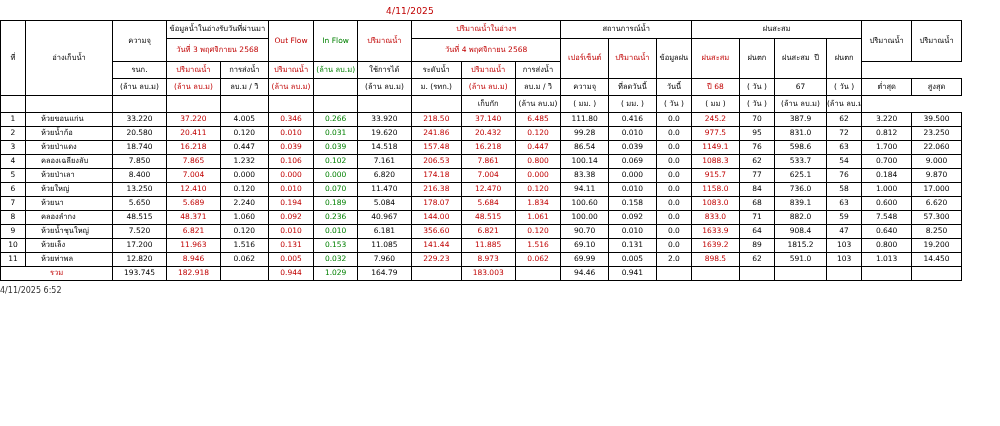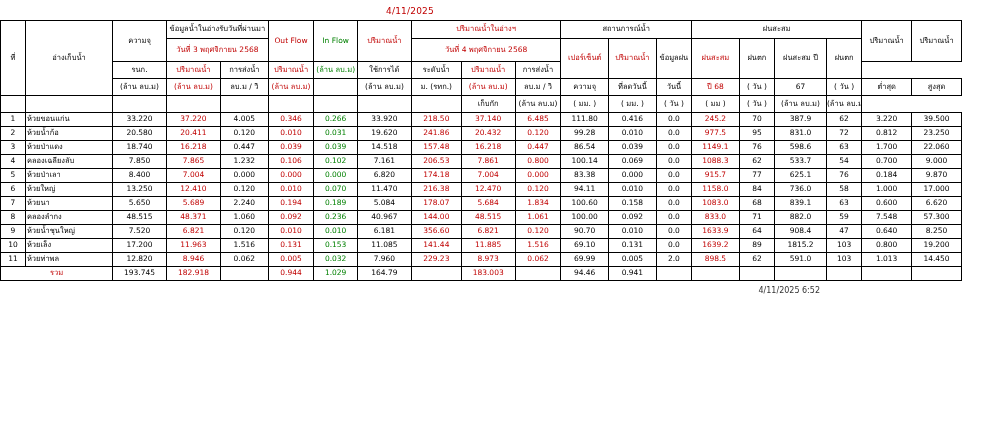--- a/index.html
+++ b/index.html
@@ -12,21 +12,21 @@
   }
   .page{position:relative;width:820px;height:426px;}
   .doc-date{
     text-align:center;
     color:#c00000;
     font-size:9px;
     padding-top:6px;
     letter-spacing:.2px;
   }
   .doc-footer{
-    text-align:right;
+    text-align:left;
     color:#333;
     font-size:8px;
     padding-top:5px;
   }
   .tbl-wrap{
     margin:4px auto 0 auto;
     width:962px;
   }
   table{
     border-collapse:collapse;
@@ -41,21 +41,21 @@
     padding:0;
     height:13px;
     line-height:1.15;
     overflow:hidden;
     white-space:nowrap;
   }
   thead th{font-weight:normal;}
   .hdr-black{color:#000;}
   .hdr-red{color:#c00000;}
   .hdr-green{color:#008000;}
-  td.name{text-align:left;padding-left:1px;}
+  td.name{text-align:left;padding-left:15px;}
   .c-black{color:#000;}
   .c-red{color:#c00000;}
   .c-green{color:#008000;}
   .total-row td{font-weight:normal;}
   
   col.c0{width:24px;}
   col.c1{width:84px;}
   col.c2{width:52px;}
   col.c3{width:52px;}
   col.c4{width:46px;}
@@ -71,21 +71,21 @@
   col.c14{width:46px;}
   col.c15{width:34px;}
   col.c16{width:50px;}
   col.c17{width:34px;}
   col.c18{width:48px;}
   col.c19{width:48px;}
   .hrow1 th{height:17px;}
   .hrow2 th{height:22px;}
   .hrow3 th{height:16px;margin-top:15px;}
   .hrow4 th{height:16px;}
-  .two-line{line-height:1.1;}
+  .two-line{line-height:1.1;font-family:Liberation Mono, monospace;}
 </style>
 </head>
 <body>
 
 <div class="page">
 
   <div class="doc-date">4/11/2025</div>
 
   <div class="tbl-wrap">
     <table>

